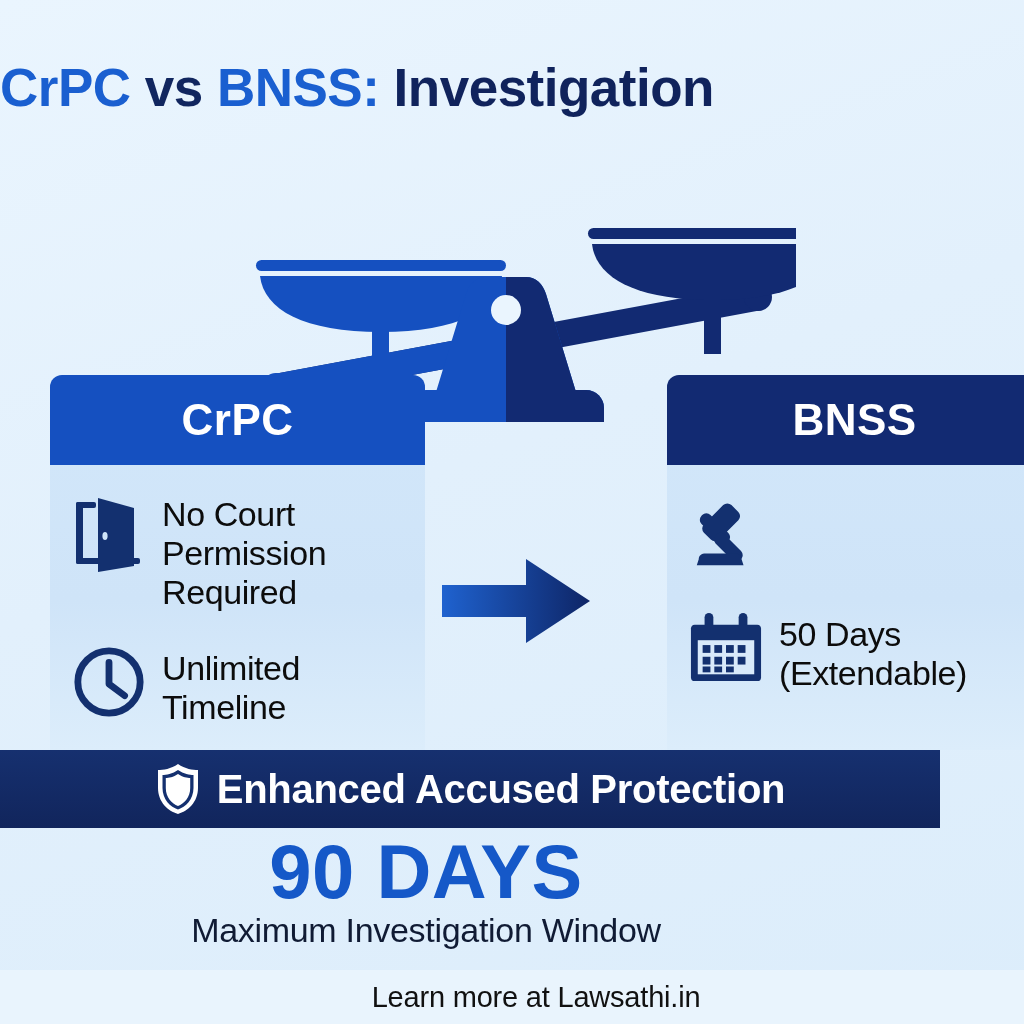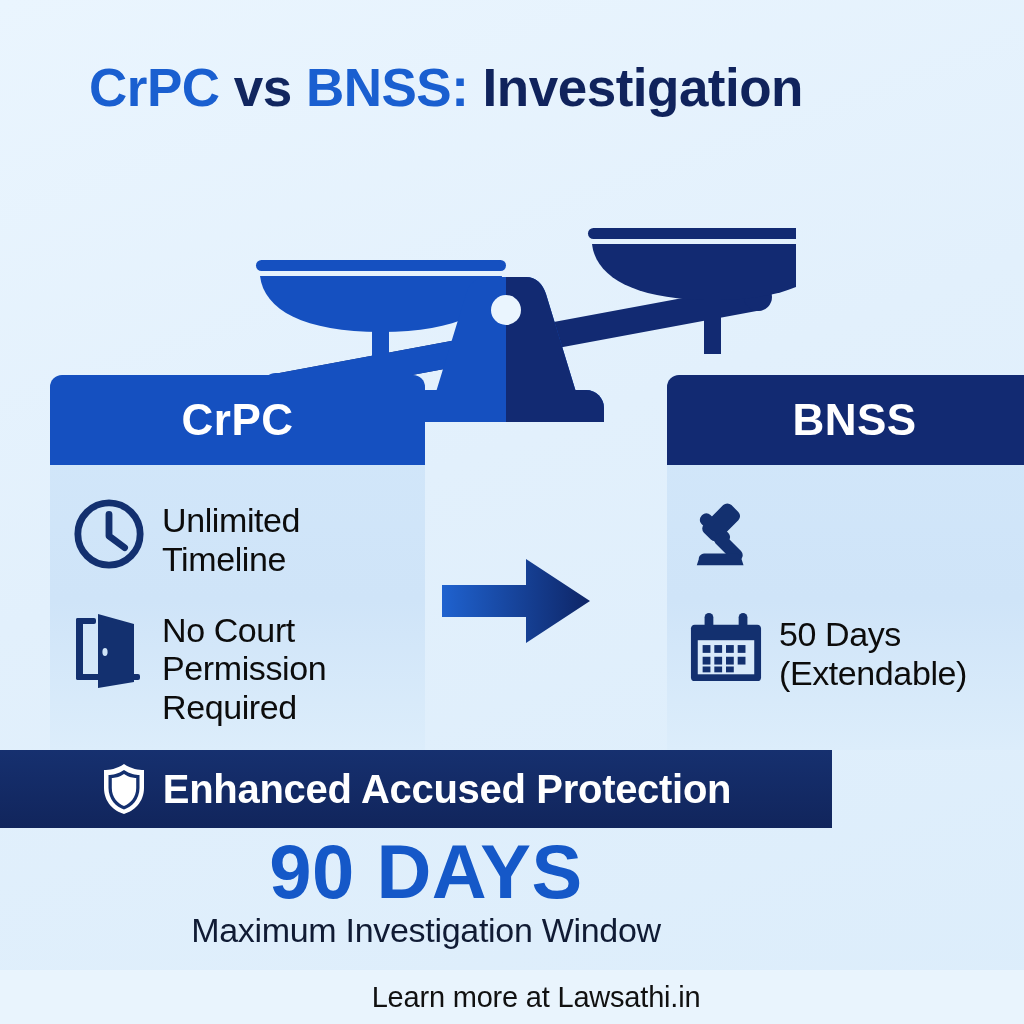--- a/index.html
+++ b/index.html
@@ -11,21 +11,20 @@
     overflow:hidden;
   }
   .stage {
     position:absolute; inset:0;
     background:linear-gradient(160deg,#eaf5fe 0%,#e2f0fc 45%,#dcedfb 100%);
   }
 
   
   .title-wrap {
     position:absolute; top:60px; left:0; width:892px;
-    text-align:center;
     line-height:1.06;
   }
   .title-line { display:block; font-size:53px; font-weight:bold; letter-spacing:-0.5px; }
   .t-blue { color:#1a5fd0; }
   .t-vs   { color:#11265f; }
   .t-navy { color:#10235c; }
 
   
   .scale { position:absolute; left:236px; top:222px; width:560px; height:200px; }
   .scale svg { display:block; width:560px; height:200px; }
@@ -54,21 +53,21 @@
     padding-top:4px;
   }
   .feature.clock .txt, .feature.cal .txt { padding-top:10px; }
 
   
   .arrow { position:absolute; left:440px; top:555px; width:152px; height:92px; }
   .arrow svg { display:block; }
 
   
   .banner {
-    position:absolute; left:0; top:750px; width:832px; height:78px;
+    position:absolute; left:0; top:750px; width:940px; height:78px;
     background:linear-gradient(180deg,#16306f 0%,#11255c 100%);
     display:flex; align-items:center; justify-content:center; gap:16px;
   }
   .banner .shield { flex:0 0 auto; width:46px; height:54px; }
   .banner .shield svg { display:block; }
   .banner-text { color:#ffffff; font-size:40px; font-weight:bold; letter-spacing:-0.3px; }
 
   
   .highlight { position:absolute; left:0; top:834px; width:852px; text-align:center; }
   .big-number { font-size:76px; font-weight:bold; color:#1558c8; letter-spacing:0.5px; line-height:1.0; }
@@ -116,44 +115,44 @@
       <path d="M190 168 C180 168 172 176 172 186 V200 H368 V186 C368 176 360 168 350 168 Z" fill="#1550c0"></path>
       <path d="M270 168 H350 C360 168 368 176 368 186 V200 H270 Z" fill="#122a72"></path>
       <circle cx="270" cy="88" r="15" fill="#eaf5fe"></circle>
     </svg>
   </div>
 
   <div class="card card-left">
     <div class="card-head head-crpc">CrPC</div>
     <div class="card-body">
 
-      <div class="feature clock">
-        <span class="ic">
-          <svg width="76" height="76" viewBox="0 0 76 76" xmlns="http://www.w3.org/2000/svg">
-            <circle cx="38" cy="38" r="32" fill="none" stroke="#13306f" stroke-width="7"></circle>
-            <path d="M38 18 V40 L54 52" fill="none" stroke="#13306f" stroke-width="7" stroke-linecap="round" stroke-linejoin="round"></path>
-          </svg>
-        </span>
-        <span class="txt">Unlimited Timeline</span>
-      </div>
-
       <div class="feature">
         <span class="ic">
           <svg width="70" height="76" viewBox="0 0 70 76" xmlns="http://www.w3.org/2000/svg">
             <g fill="#13306f">
               <rect x="2" y="6" width="7" height="62" rx="2"></rect>
               <rect x="2" y="62" width="26" height="6" rx="2"></rect>
               <rect x="2" y="6" width="20" height="6" rx="2"></rect>
               <rect x="46" y="62" width="20" height="6" rx="2"></rect>
               <path d="M24 2 L60 12 V70 L24 76 Z"></path>
             </g>
             <ellipse cx="31" cy="40" rx="2.6" ry="4" fill="#cfe4f8"></ellipse>
           </svg>
         </span>
         <span class="txt">No Court Permission Required</span>
+      </div>
+
+      <div class="feature clock">
+        <span class="ic">
+          <svg width="76" height="76" viewBox="0 0 76 76" xmlns="http://www.w3.org/2000/svg">
+            <circle cx="38" cy="38" r="32" fill="none" stroke="#13306f" stroke-width="7"></circle>
+            <path d="M38 18 V40 L54 52" fill="none" stroke="#13306f" stroke-width="7" stroke-linecap="round" stroke-linejoin="round"></path>
+          </svg>
+        </span>
+        <span class="txt">Unlimited Timeline</span>
       </div>
 
     </div>
   </div>
 
   <div class="card card-right">
     <div class="card-head head-bnss">BNSS</div>
     <div class="card-body">
 
       <div class="feature">

